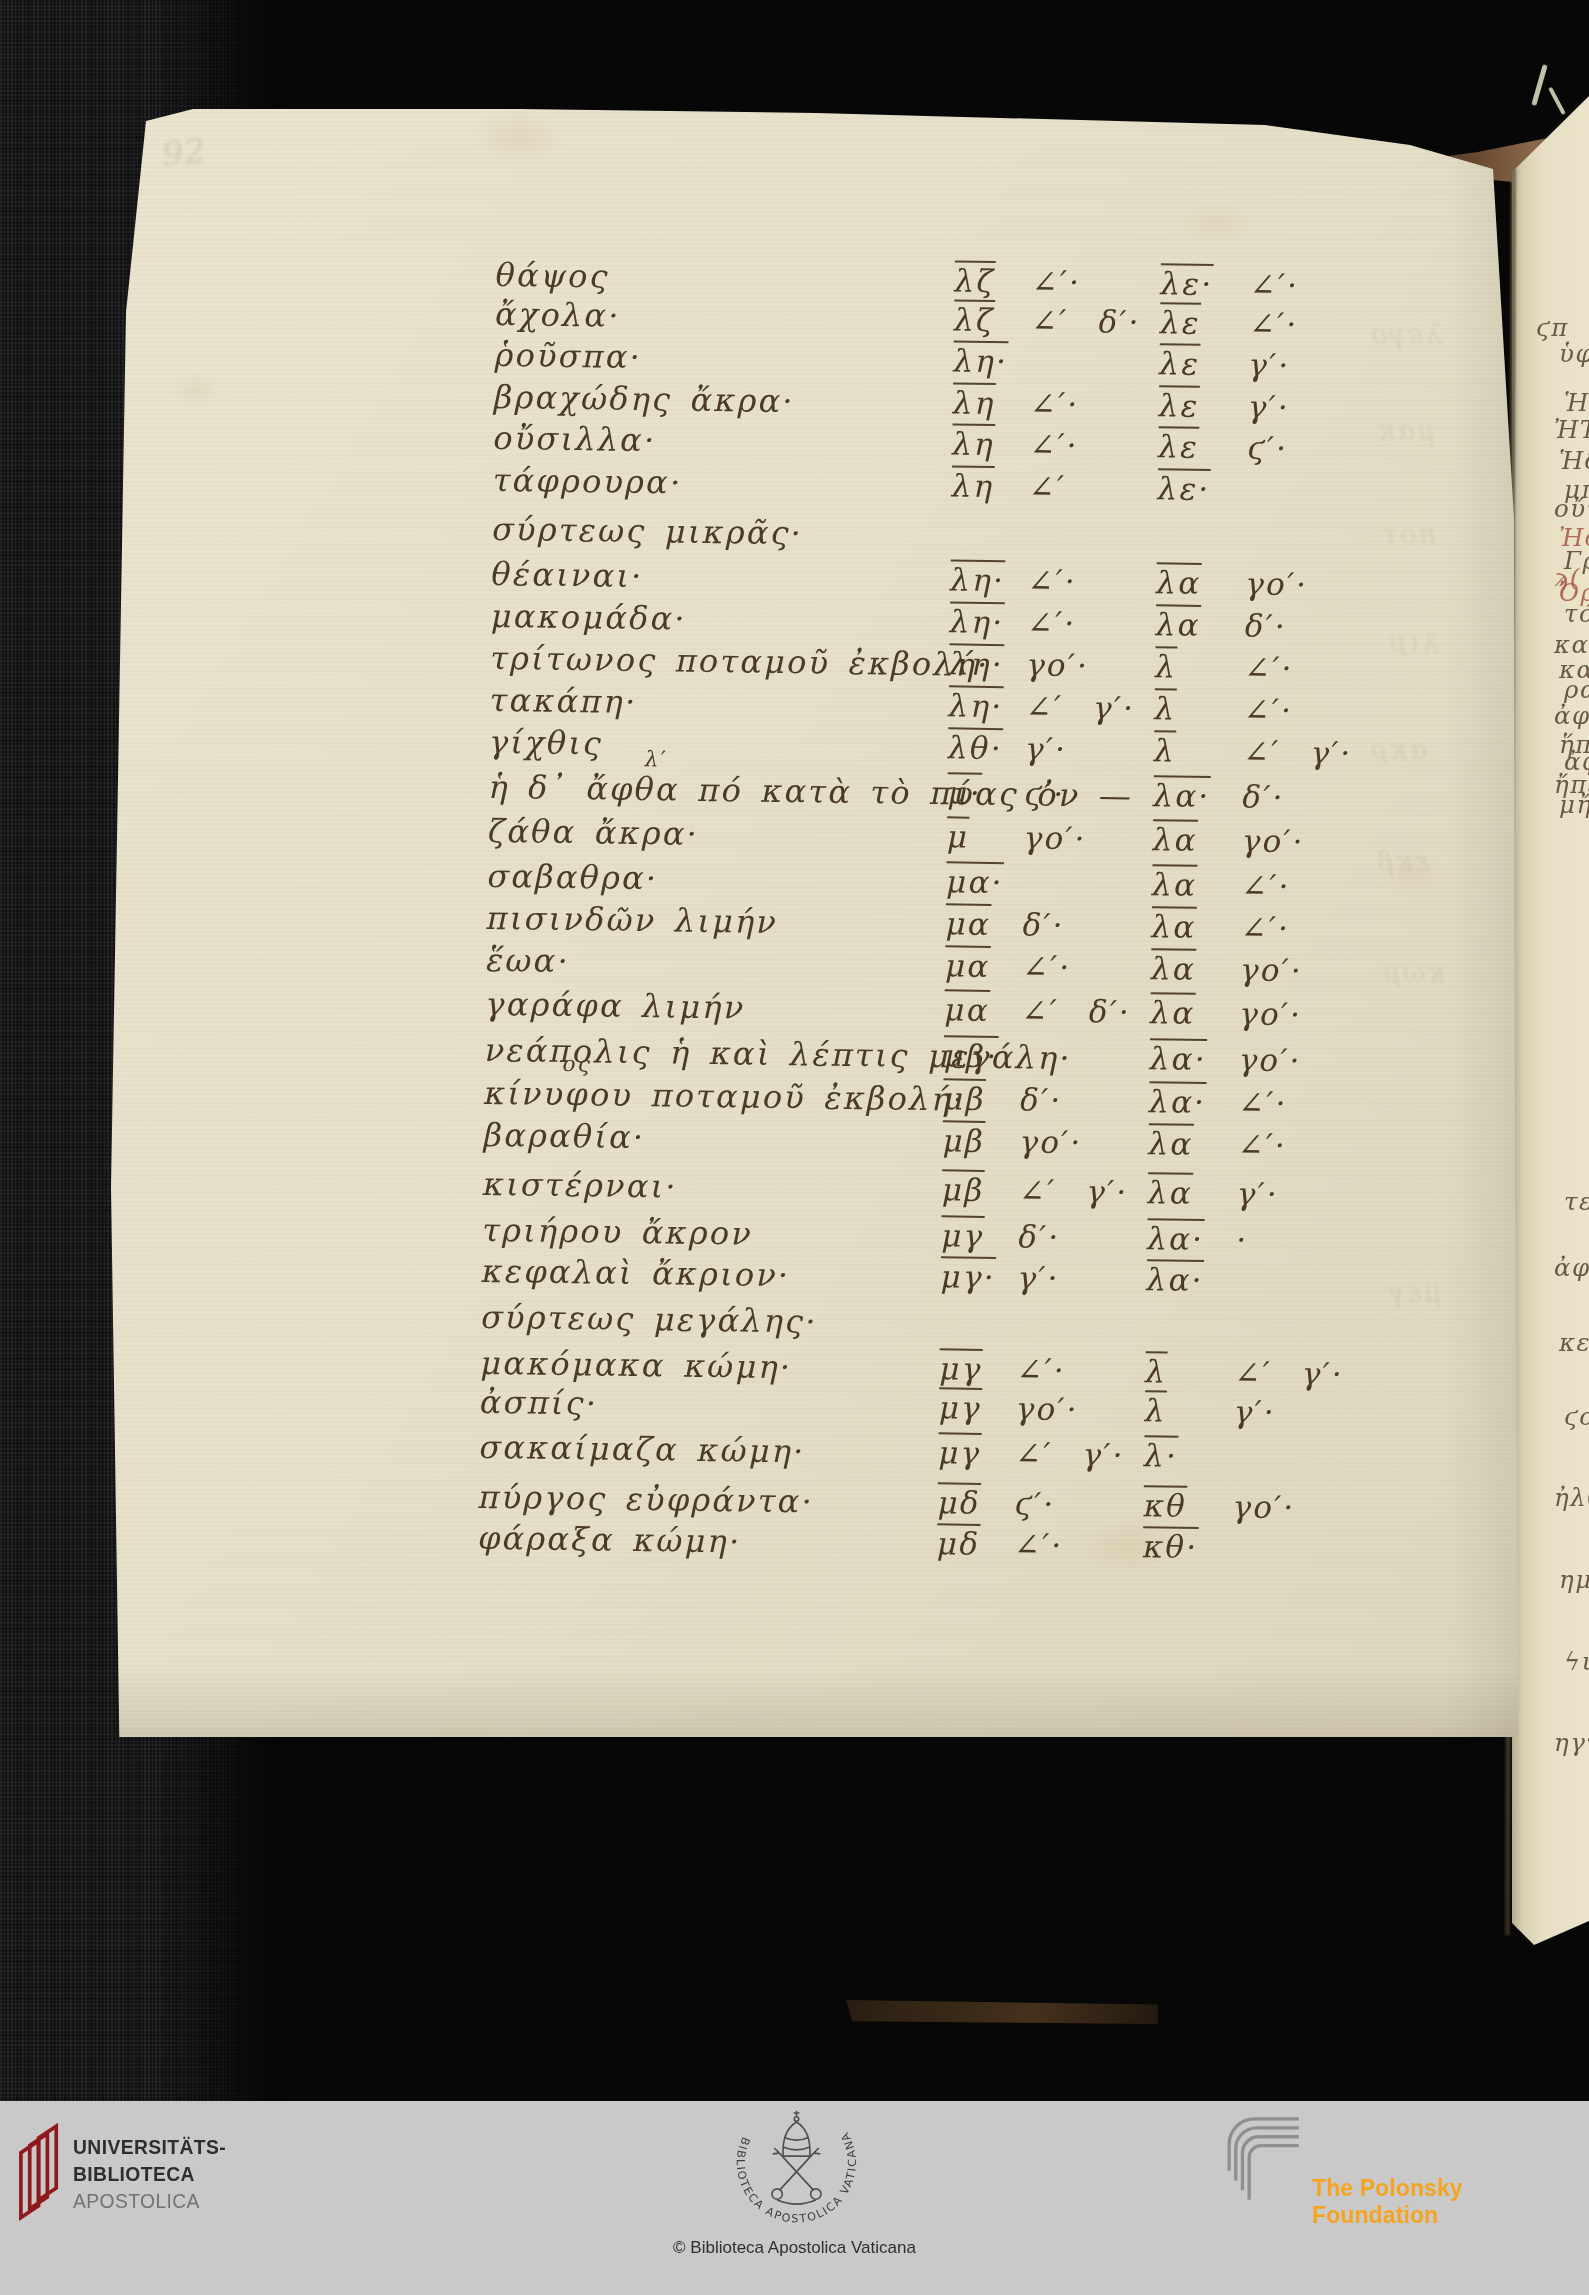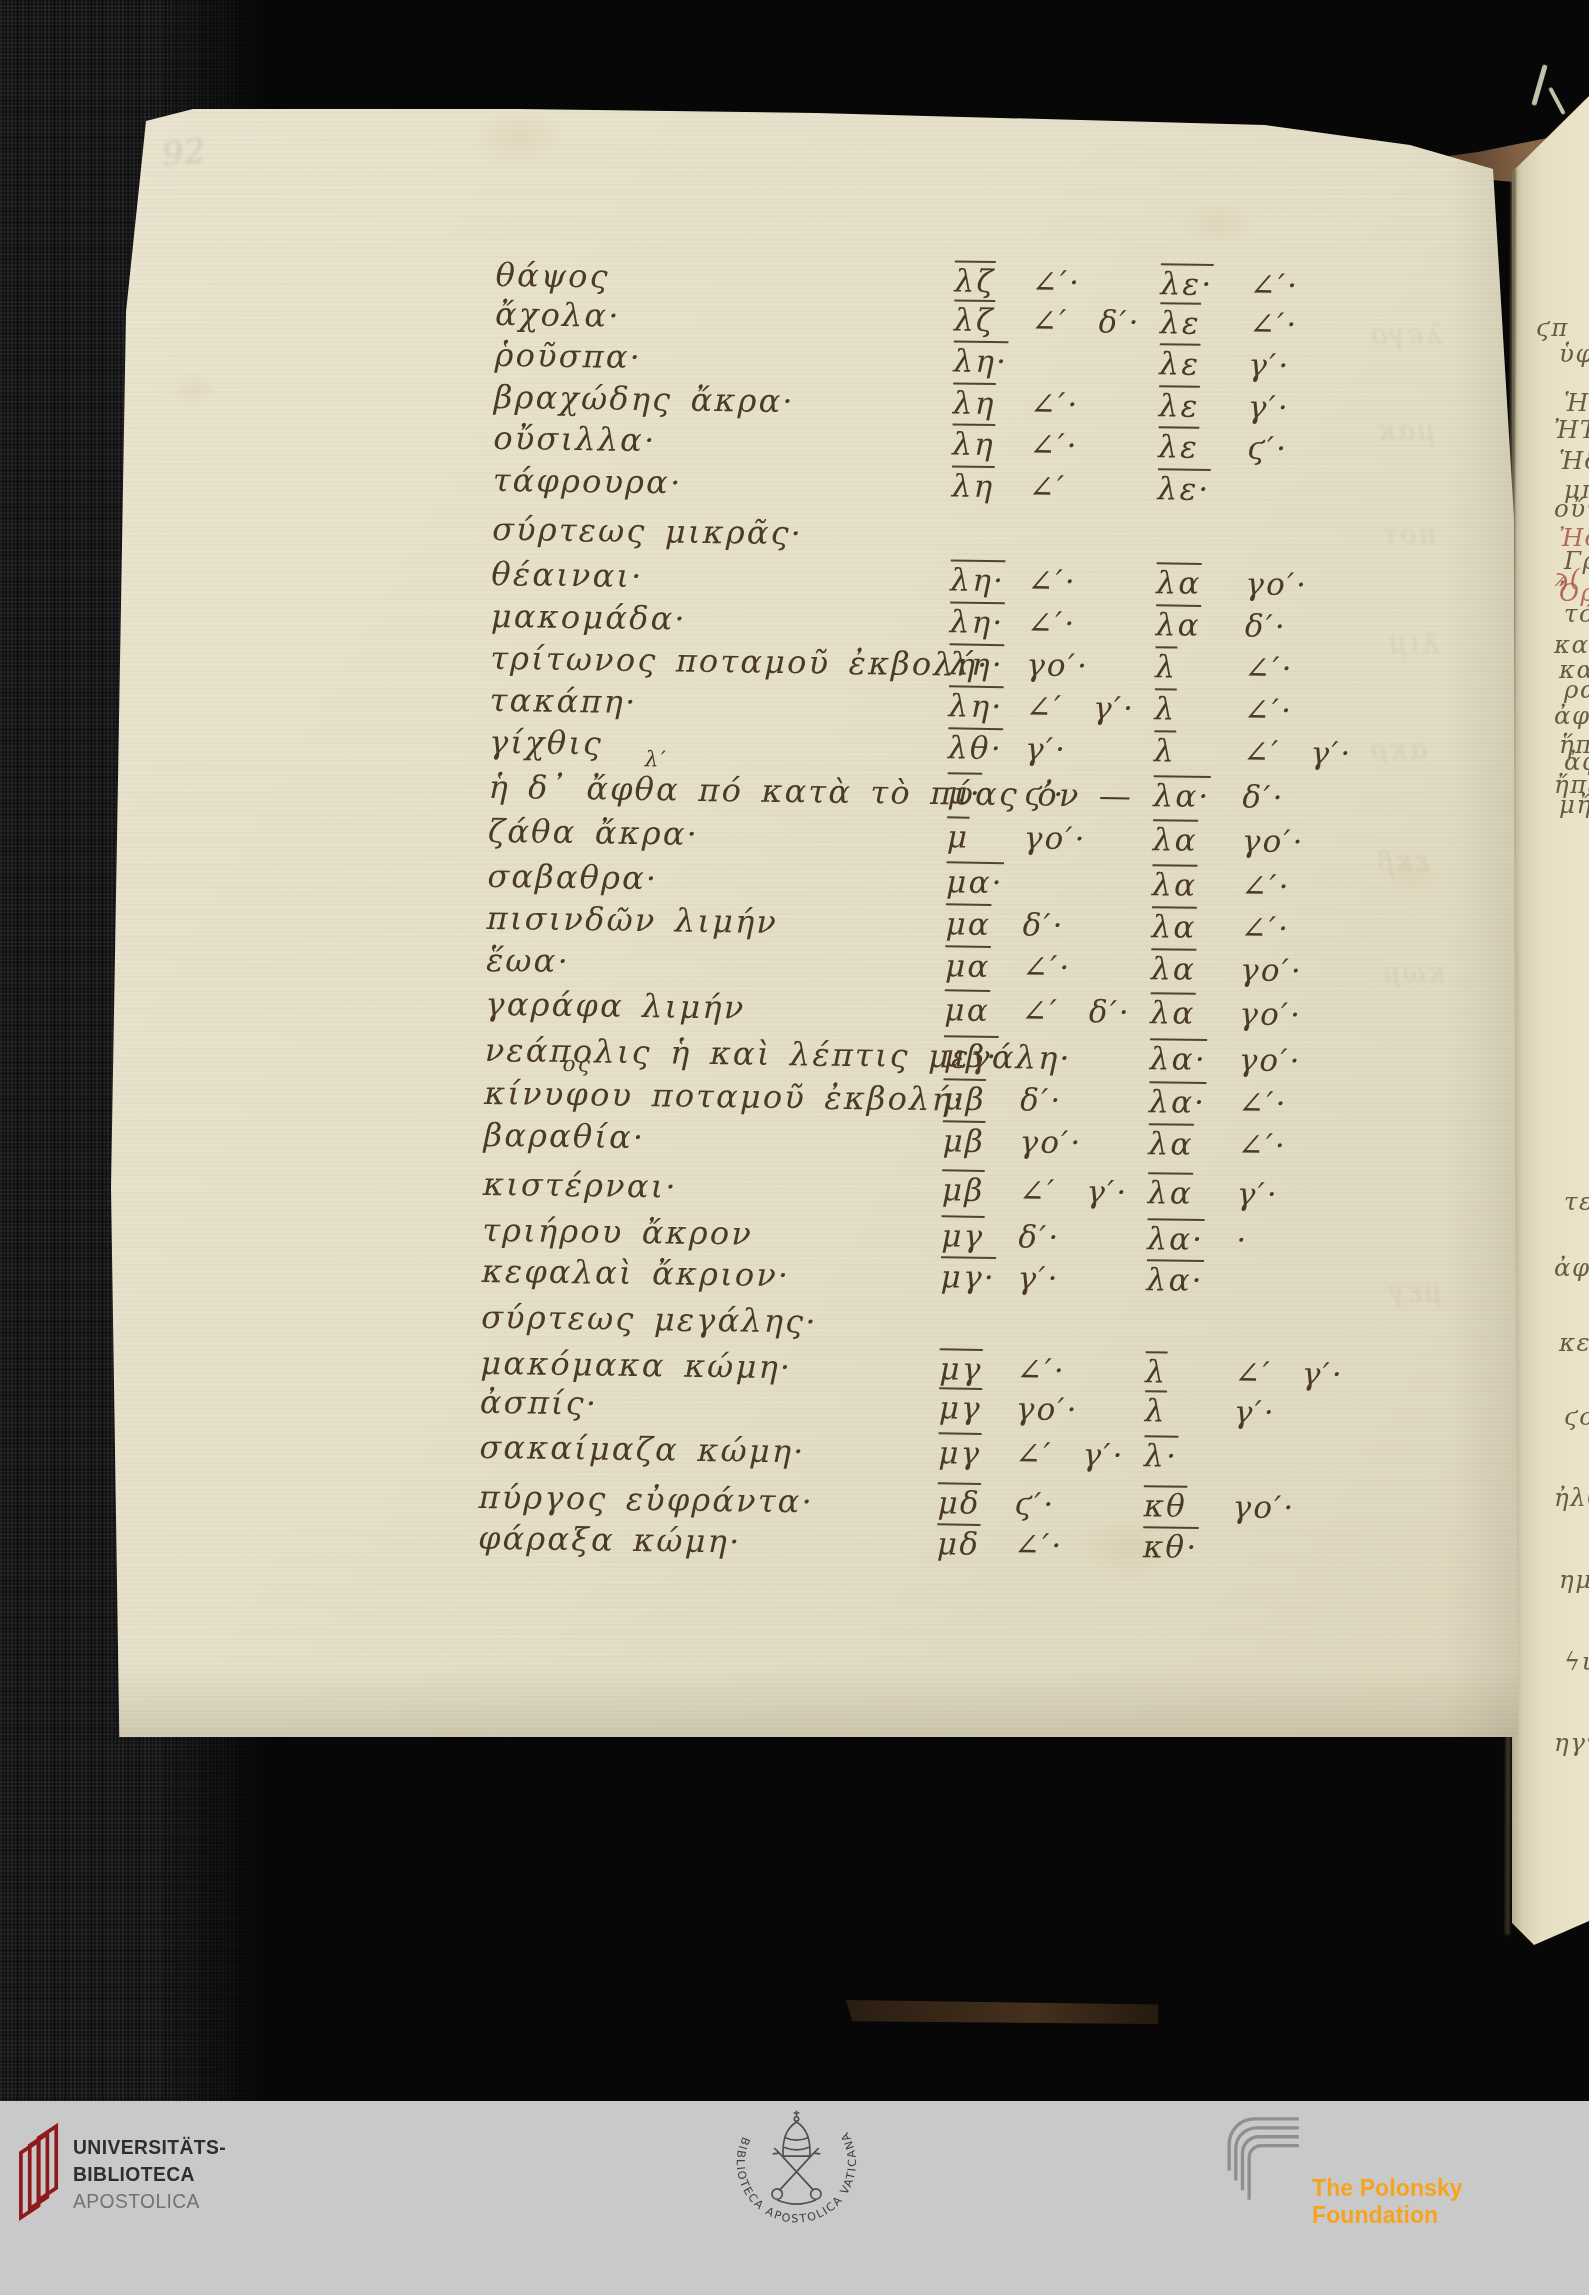--- a/index.html
+++ b/index.html
@@ -357,20 +357,21 @@
         <circle cx="97" cy="113" r="7"></circle>
         <circle cx="149" cy="113" r="7"></circle>
         <path d="M146,58 l7,-7 M146,58 l9,1 M100,58 l-7,-7 M100,58 l-9,1"></path>
         <path d="M97,121 Q123,132 149,121"></path>
       </g>
       <text font-family="DejaVu Sans, sans-serif" font-size="15" letter-spacing="2.2" fill="#3d3d3d">
         <textPath href="#sealArc" startOffset="4">BIBLIOTECA APOSTOLICA VATICANA</textPath>
       </text>
     </svg>
 
+    <div class="copyright">© Biblioteca Apostolica Vaticana</div>
 
     <svg class="polonsky-logo" width="85" height="89" viewBox="0 0 114 120">
       <g fill="none" stroke="#8f8f8f" stroke-width="4.5">
         <path d="M12,78  L12,42  A34,34 0 0 1 46,8  L106,8"></path>
         <path d="M21,91  L21,48  A28,28 0 0 1 49,20 L106,20"></path>
         <path d="M30,104 L30,54  A22,22 0 0 1 52,32 L106,32"></path>
         <path d="M39,117 L39,60  A16,16 0 0 1 55,44 L106,44"></path>
       </g>
     </svg>
     <div class="polonsky-text">The Polonsky Foundation</div>

